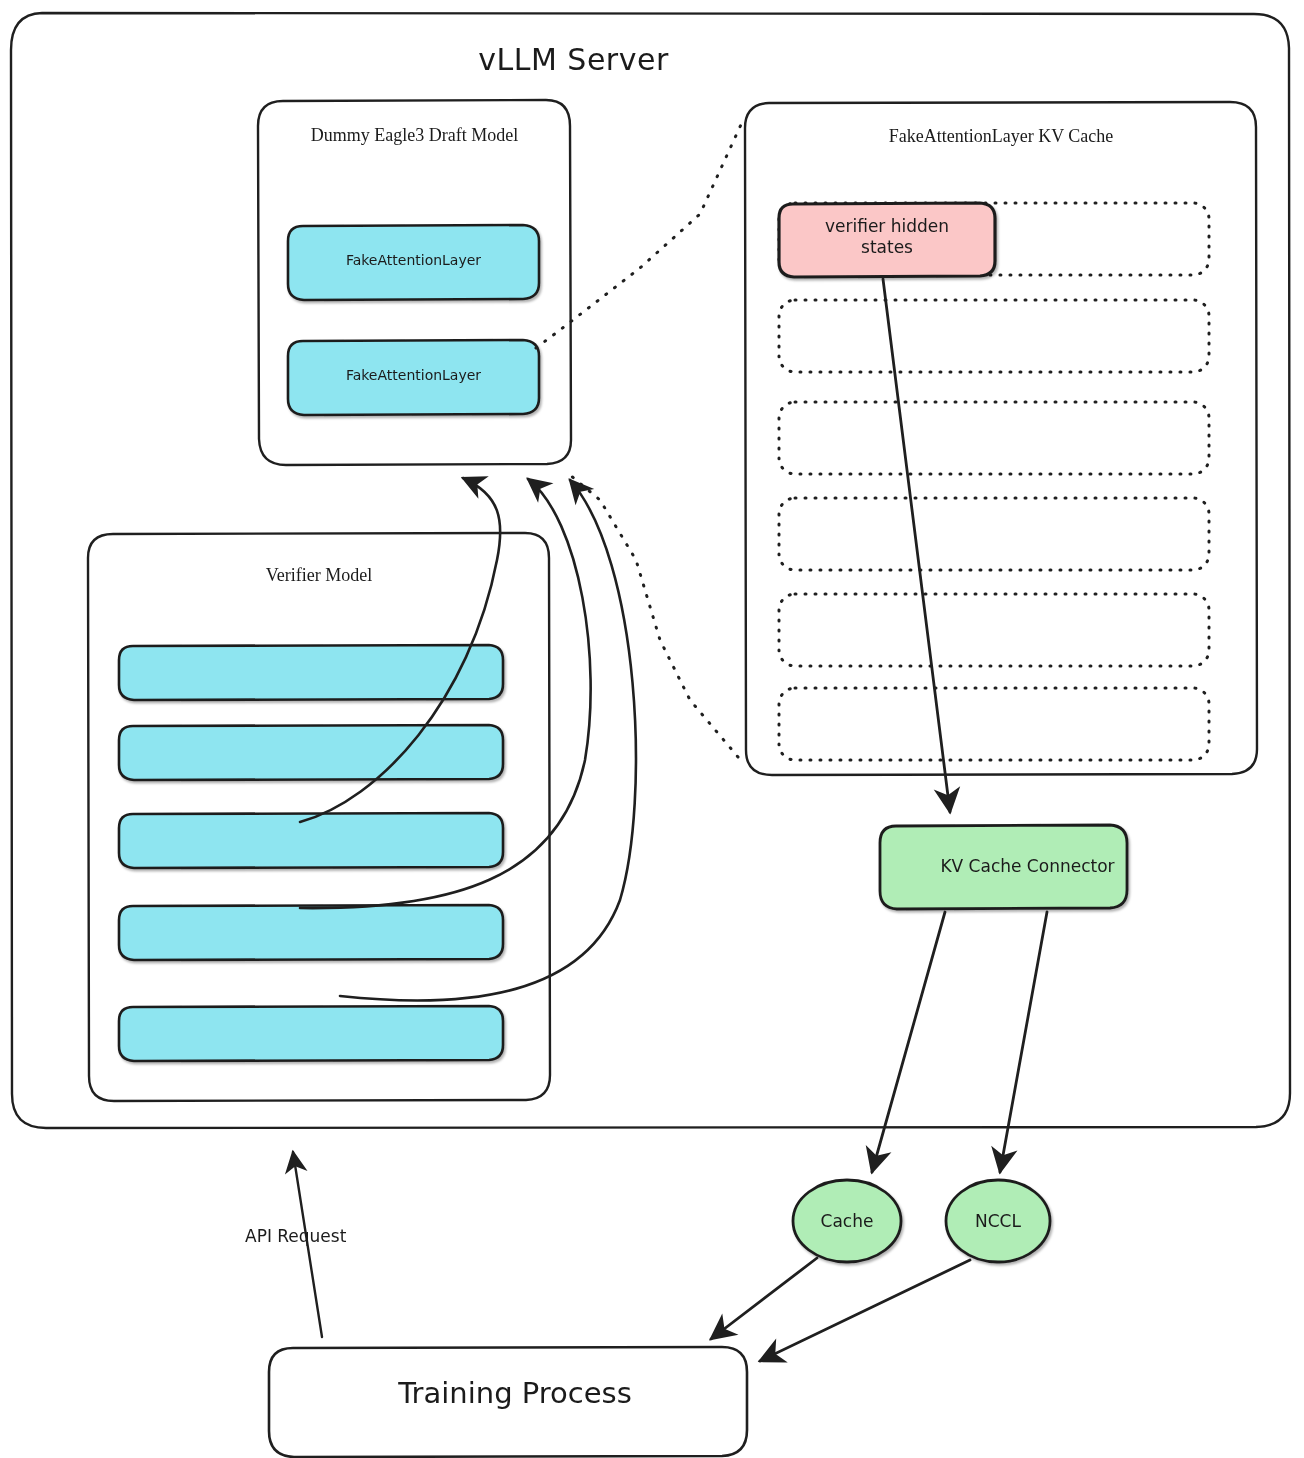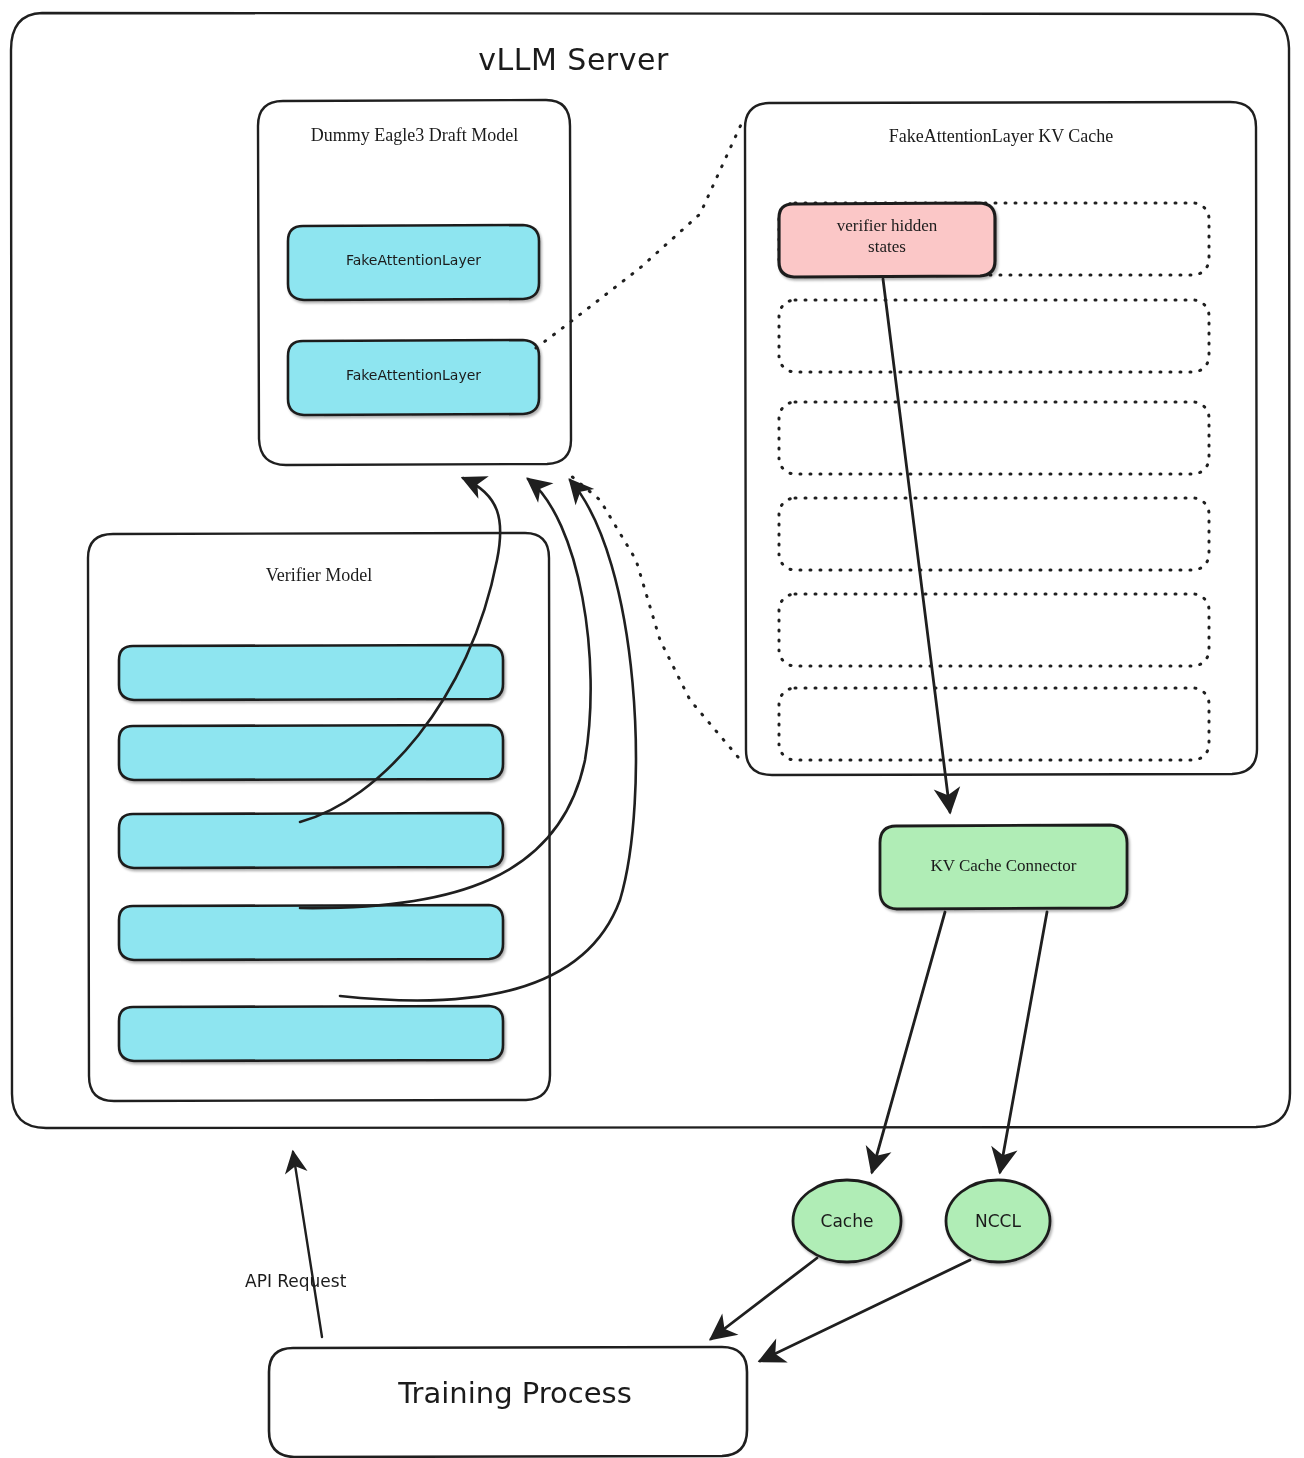--- a/index.html
+++ b/index.html
@@ -38,21 +38,20 @@
   }
   .title-sub {
     font-size: 18px;
     font-family: Liberation Serif, serif;
   }
   .box-text {
     font-size: 14px;
   }
   .node-text {
     font-size: 17px;
-    font-family: Liberation Serif, serif;
   }
   .oval-text {
     font-size: 17px;
   }
   .annot {
     font-size: 17.5px;
     text-align: left;
     line-height: 1.45;
   }
   .edge-lbl {
@@ -209,24 +208,24 @@
 
   <div class="lbl title-sub" style="left:88px; top:565px; width:462px;">Verifier Model</div>
 
   <div class="lbl box-text" style="left:288px; top:252px; width:251px;">FakeAttentionLayer</div>
 
   <div class="lbl box-text" style="left:288px; top:367px; width:251px;">FakeAttentionLayer</div>
 
   <div class="lbl node-text" style="left:779px; top:216px; width:216px;">verifier hidden
 states</div>
 
-  <div class="lbl node-text" style="left:880px; top:856px; width:247px;">KV Cache Connector</div>
+  <div class="lbl node-text" style="left:880px; top:856px; width:247px;padding-left:24px;">KV Cache Connector</div>
 
   <div class="lbl oval-text" style="left:793px; top:1211px; width:108px;">Cache</div>
 
   <div class="lbl oval-text" style="left:946px; top:1211px; width:104px;">NCCL</div>
 
   <div class="lbl tp-text" style="left:269px; top:1376px; width:478px;margin-left:7px;">Training Process</div>
 
 
-  <div class="lbl edge-lbl" style="left:245px; top:1226px; width:180px;margin-top:45px;">API Request</div>
+  <div class="lbl edge-lbl" style="left:245px; top:1226px; width:180px;">API Request</div>
 
 </div>
 
 </body></html>

